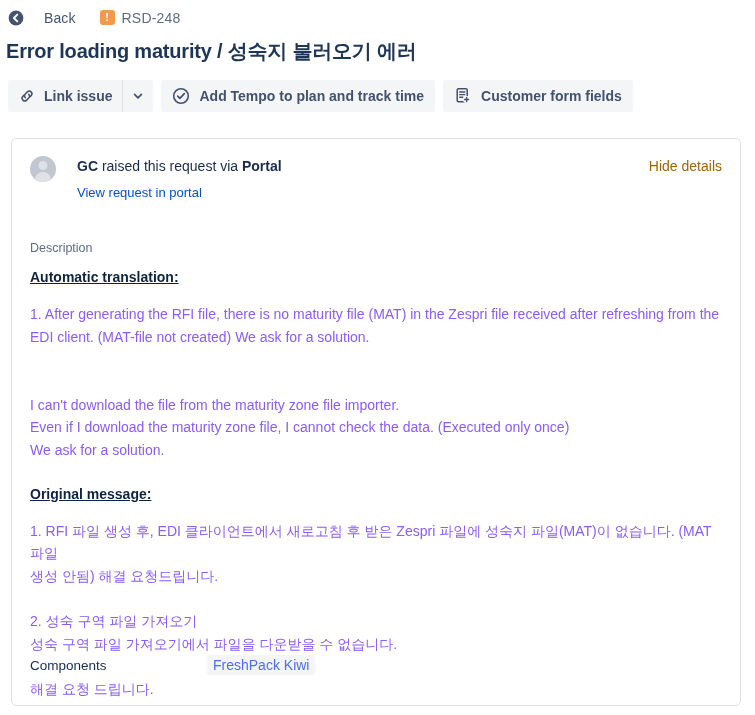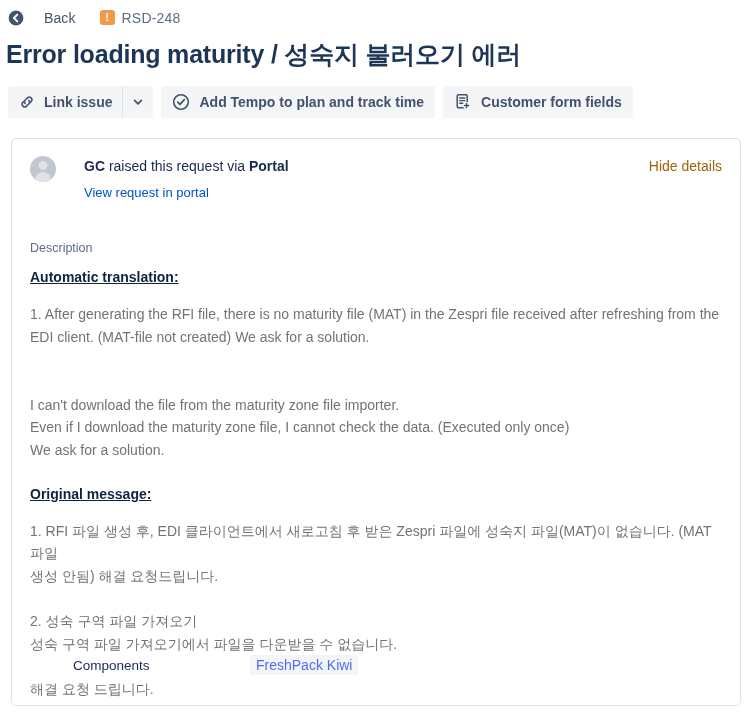--- a/index.html
+++ b/index.html
@@ -57,21 +57,21 @@
   }
   .issue-key-label {
     font-size: 14px;
     color: #5E6C84;
     letter-spacing: .2px;
   }
 
   
   .issue-title {
     margin: 11px 3px 0 6px;
-    font-size: 25px;
+    font-size: 20px;
     font-weight: bold;
     color: #1D3557;
     letter-spacing: -0.2px;
     line-height: 1.2;
     white-space: nowrap;
   }
 
   
   .toolbar {
     display: flex;
@@ -119,21 +119,21 @@
     border: 1px solid #DFE1E6;
     border-radius: 5px;
   }
   .card-inner { padding: 16px 18px 0 18px; }
 
   .requester-row {
     display: flex;
     align-items: flex-start;
     justify-content: space-between;
   }
-  .requester-left { display: flex; align-items: flex-start; gap: 28px; }
+  .requester-left { display: flex; align-items: flex-start; gap: 21px; }
   .avatar {
     width: 26px; height: 26px; border-radius: 50%;
     background: #C1C7D0;
     position: relative;
     flex: 0 0 auto;
     margin-top: 1px;
     overflow: hidden;
   }
   .avatar .av-head {
     position: absolute; left: 50%; top: 5px;
@@ -178,42 +178,41 @@
   .desc-body { margin-top: 12px; }
   .desc-heading {
     font-size: 14px;
     font-weight: bold;
     color: #0D2340;
     text-decoration: underline;
     line-height: 1.45;
   }
   .desc-p {
     font-size: 14px;
-    color: #737373;
+    color: #8b5cf6;
     line-height: 1.62;
     margin: 0;
   }
   .block-gap { height: 16px; }
   .block-gap-lg { height: 22px; }
 
   
   .components-row {
     position: absolute;
     left: 18px;
     top: 516px;
     display: flex;
     align-items: center;
     width: 690px;
   }
   .components-label {
     font-size: 13.5px;
     color: #172B4D;
     width: 177px;
     flex: 0 0 auto;
-    margin-left: 43px;
   }
   .comp-chip {
     display: inline-block;
     background: #F4F5F7;
     border-radius: 3px;
     padding: 2px 6px;
     font-size: 14px;
     color: #4C6EF5;
     text-decoration: none;
     cursor: pointer;

